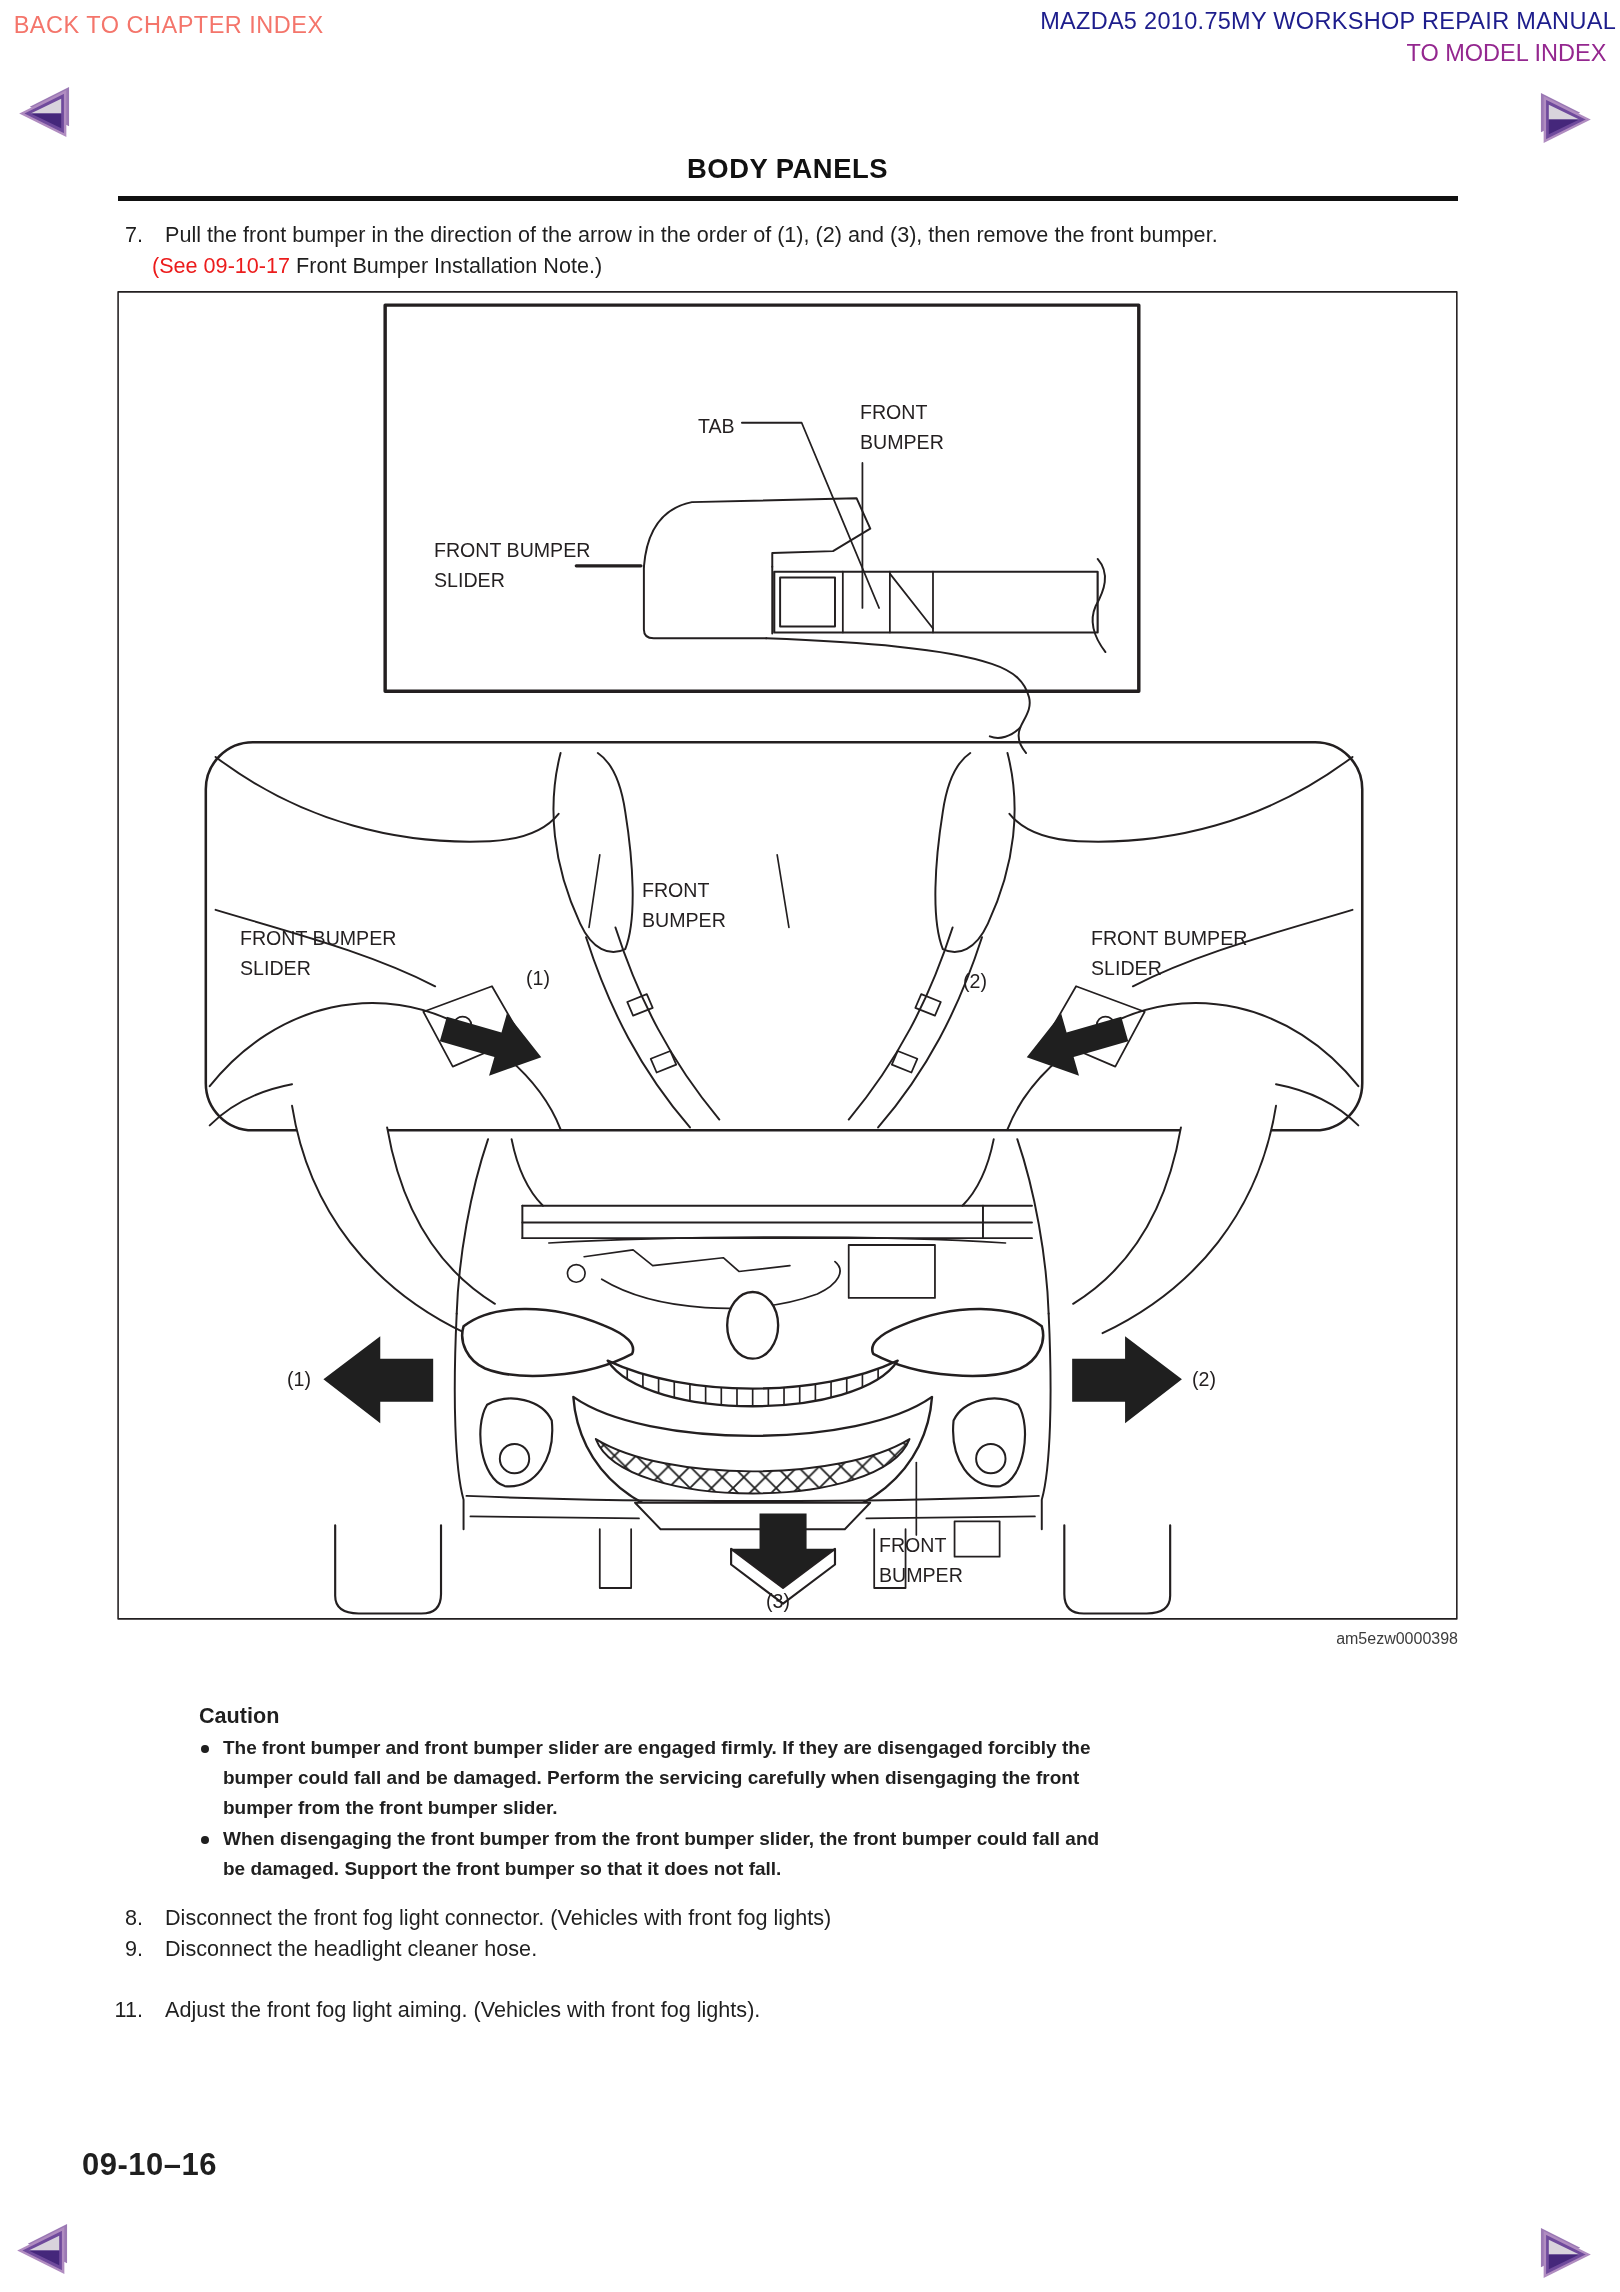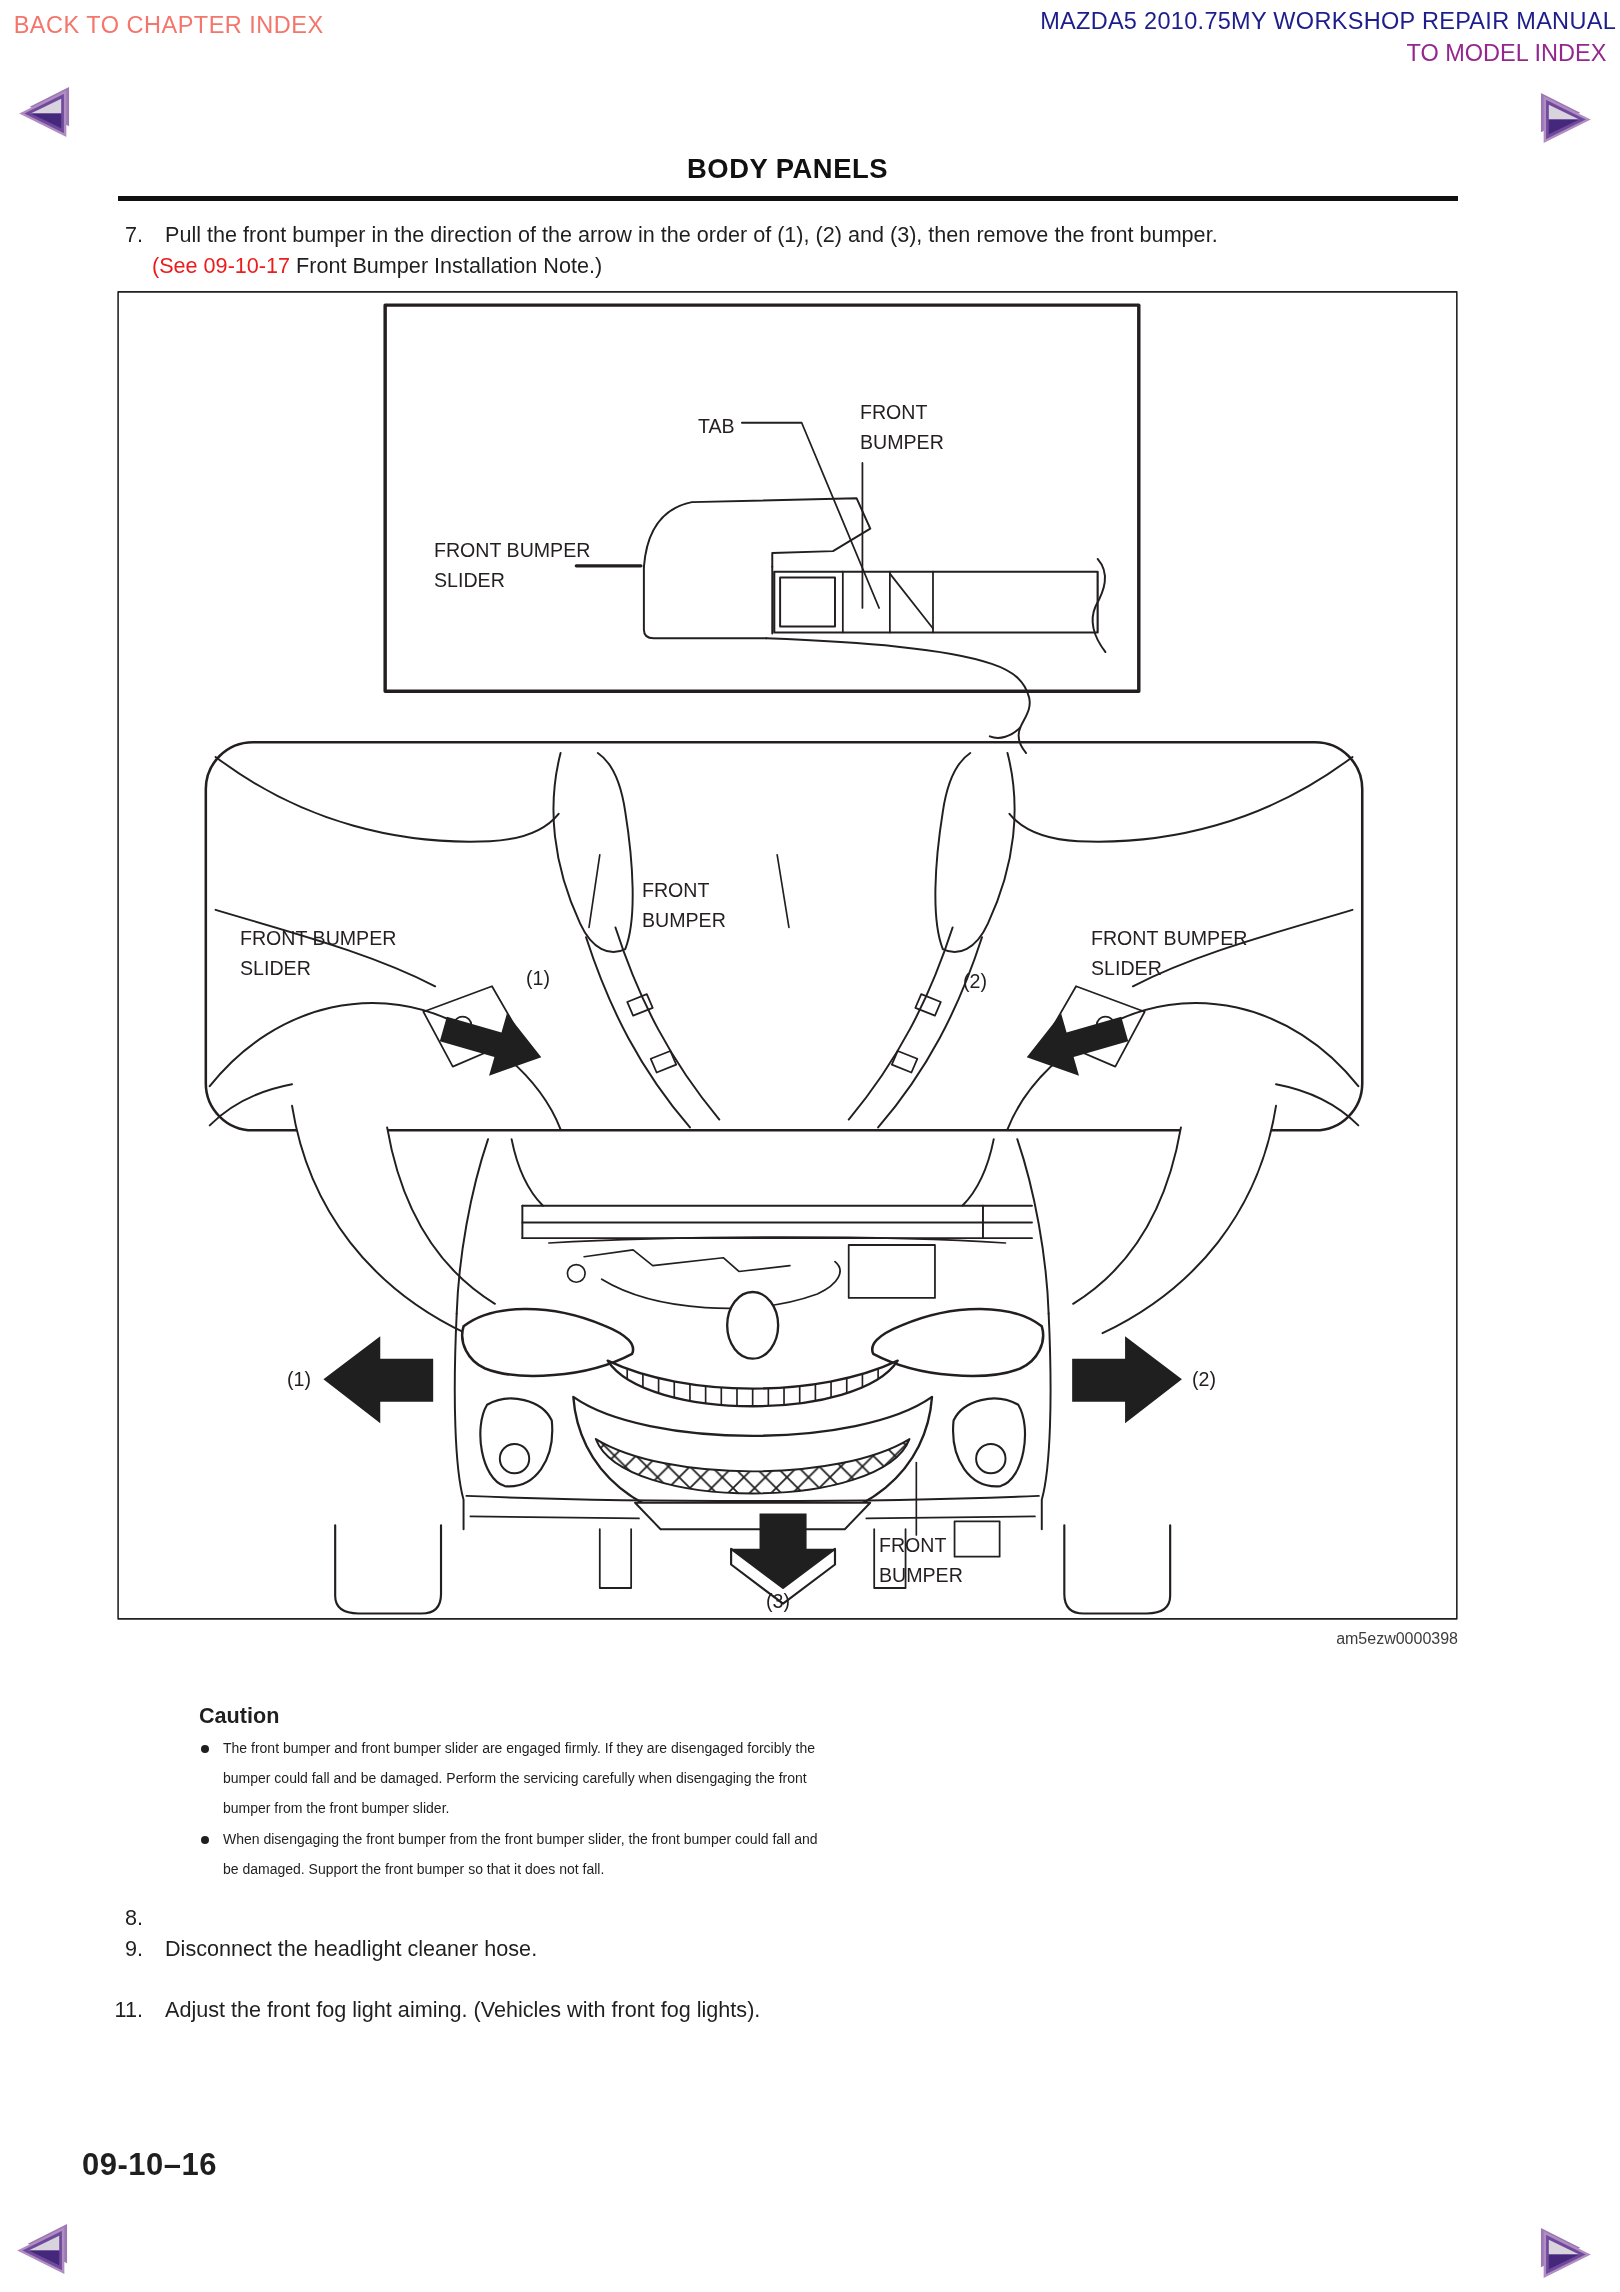--- a/index.html
+++ b/index.html
@@ -58,21 +58,21 @@
     color:#231f20;white-space:pre-line;
   }
   svg.art{position:absolute;left:0;top:0;pointer-events:none;}
   
   .caution-title{
     position:absolute;left:176px;top:1703px;
     font-size:21.6px;font-weight:bold;margin-left:23px;
   }
   .caution-item{
     position:absolute;left:223px;
-    font-size:14px;font-weight:normal;line-height:30px;
+    font-size:19px;font-weight:bold;line-height:30px;
     white-space:pre-line;
   }
   .bullet-dot{
     position:absolute;left:201px;width:7.8px;height:7.8px;border-radius:50%;
     background:#1f1f1f;
   }
   
   .page-number{
     position:absolute;left:82px;top:2147px;
     font-size:31px;font-weight:bold;letter-spacing:0.5px;
@@ -252,20 +252,21 @@
   <div class="bullet-dot" style="top:1745px"></div>
   <div class="caution-item" style="top:1733px">The front bumper and front bumper slider are engaged firmly. If they are disengaged forcibly the
 bumper could fall and be damaged. Perform the servicing carefully when disengaging the front
 bumper from the front bumper slider.</div>
   <div class="bullet-dot" style="top:1836px"></div>
   <div class="caution-item" style="top:1824px">When disengaging the front bumper from the front bumper slider, the front bumper could fall and
 be damaged. Support the front bumper so that it does not fall.</div>
 
   <div class="step-row" style="left:78px;top:1903px;width:1451px">
     <div class="step-num">8.</div>
+    <div class="step-text">Disconnect the front fog light connector. (Vehicles with front fog lights)</div>
   </div>
   <div class="step-row" style="left:78px;top:1934px;width:1451px">
     <div class="step-num">9.</div>
     <div class="step-text">Disconnect the headlight cleaner hose.</div>
   </div>
   <div class="step-row" style="left:78px;top:1995px;width:1451px">
     <div class="step-num">11.</div>
     <div class="step-text">Adjust the front fog light aiming. (Vehicles with front fog lights).</div>
   </div>
 

